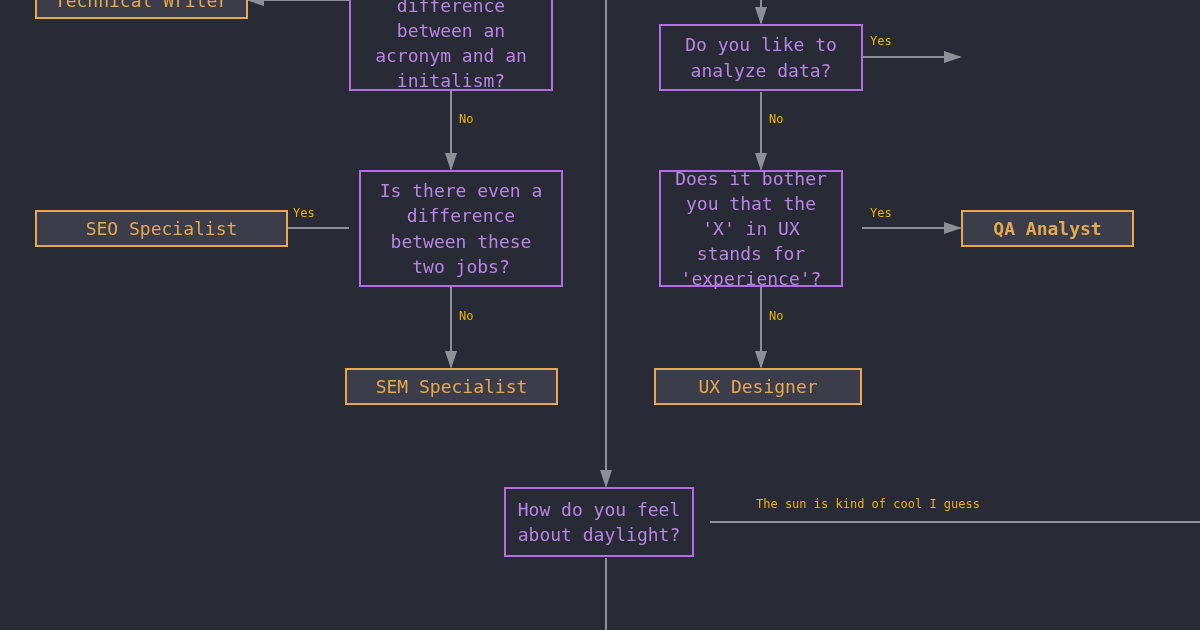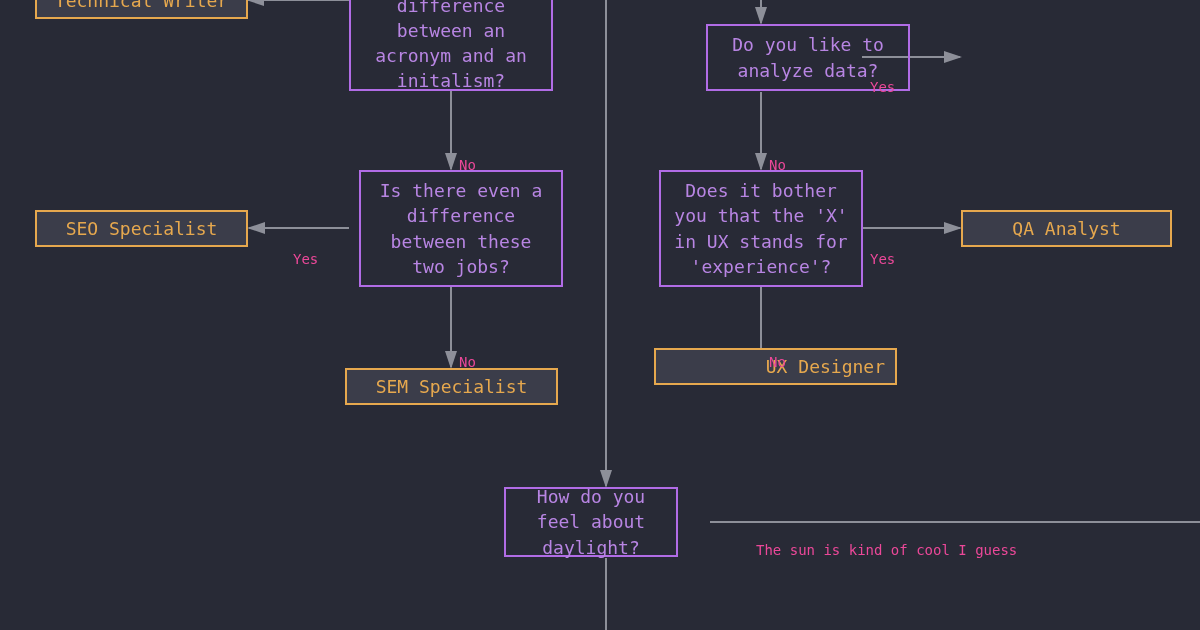--- a/index.html
+++ b/index.html
@@ -32,24 +32,23 @@
     color: #b885e3;
     background: transparent;
   }
   .result {
     border: 2px solid #e6a84e;
     color: #e6a84e;
     background: #3b3d4a;
   }
   .edge-label {
     position: absolute;
-    color: #ec4899;
-    font-size: 14px;
+    color: #eab308;
+    font-size: 12px;
     white-space: nowrap;
-    margin-top: 45px;
   }
   svg {
     position: absolute;
     top: 0;
     left: 0;
     pointer-events: none;
   }
   line {
     stroke: #8d8f99;
     stroke-width: 2;
@@ -98,50 +97,50 @@
   </svg>
 
   <div class="node decision" style="left:349px; top:-30px; width:204px; height:121px;">
     <span>Do you know the difference between an acronym and an initalism?</span>
   </div>
 
   <div class="node decision" style="left:349px; top:170px; width:204px; height:117px;margin-left:10px;">
     <span>Is there even a difference between these two jobs?</span>
   </div>
 
-  <div class="node decision" style="left:659px; top:24px; width:204px; height:67px;margin-left:47px;">
+  <div class="node decision" style="left:659px; top:24px; width:204px; height:67px;">
     <span>Do you like to analyze data?</span>
   </div>
 
-  <div class="node decision" style="left:659px; top:170px; width:204px; height:117px;">
+  <div class="node decision" style="left:659px; top:170px; width:184px; height:117px;">
     <span>Does it bother you that the 'X' in UX stands for 'experience'?</span>
   </div>
 
-  <div class="node decision" style="left:504px; top:487px; width:174px; height:70px;">
+  <div class="node decision" style="left:504px; top:487px; width:190px; height:70px;">
     <span>How do you feel about daylight?</span>
   </div>
 
   <div class="node result" style="left:35px; top:-18px; width:213px; height:37px;">
     <span>Technical Writer</span>
   </div>
 
-  <div class="node result" style="left:35px; top:210px; width:213px; height:37px;">
+  <div class="node result" style="left:35px; top:210px; width:253px; height:37px;">
     <span>SEO Specialist</span>
   </div>
 
   <div class="node result" style="left:345px; top:368px; width:213px; height:37px;">
     <span>SEM Specialist</span>
   </div>
 
 
-  <div class="node result" style="left:961px; top:210px; width:211px; height:37px;">
+  <div class="node result" style="left:961px; top:210px; width:173px; height:37px;font-weight:bold;">
     <span>QA Analyst</span>
   </div>
 
-  <div class="node result" style="left:654px; top:348px; width:243px; height:37px;justify-content:flex-end;">
+  <div class="node result" style="left:654px; top:368px; width:208px; height:37px;">
     <span>UX Designer</span>
   </div>
 
   <span class="edge-label" style="left:459px; top:112px;">No</span>
 
   <span class="edge-label" style="left:293px; top:206px;">Yes</span>
 
   <span class="edge-label" style="left:459px; top:309px;">No</span>
 
   <span class="edge-label" style="left:870px; top:34px;">Yes</span>

